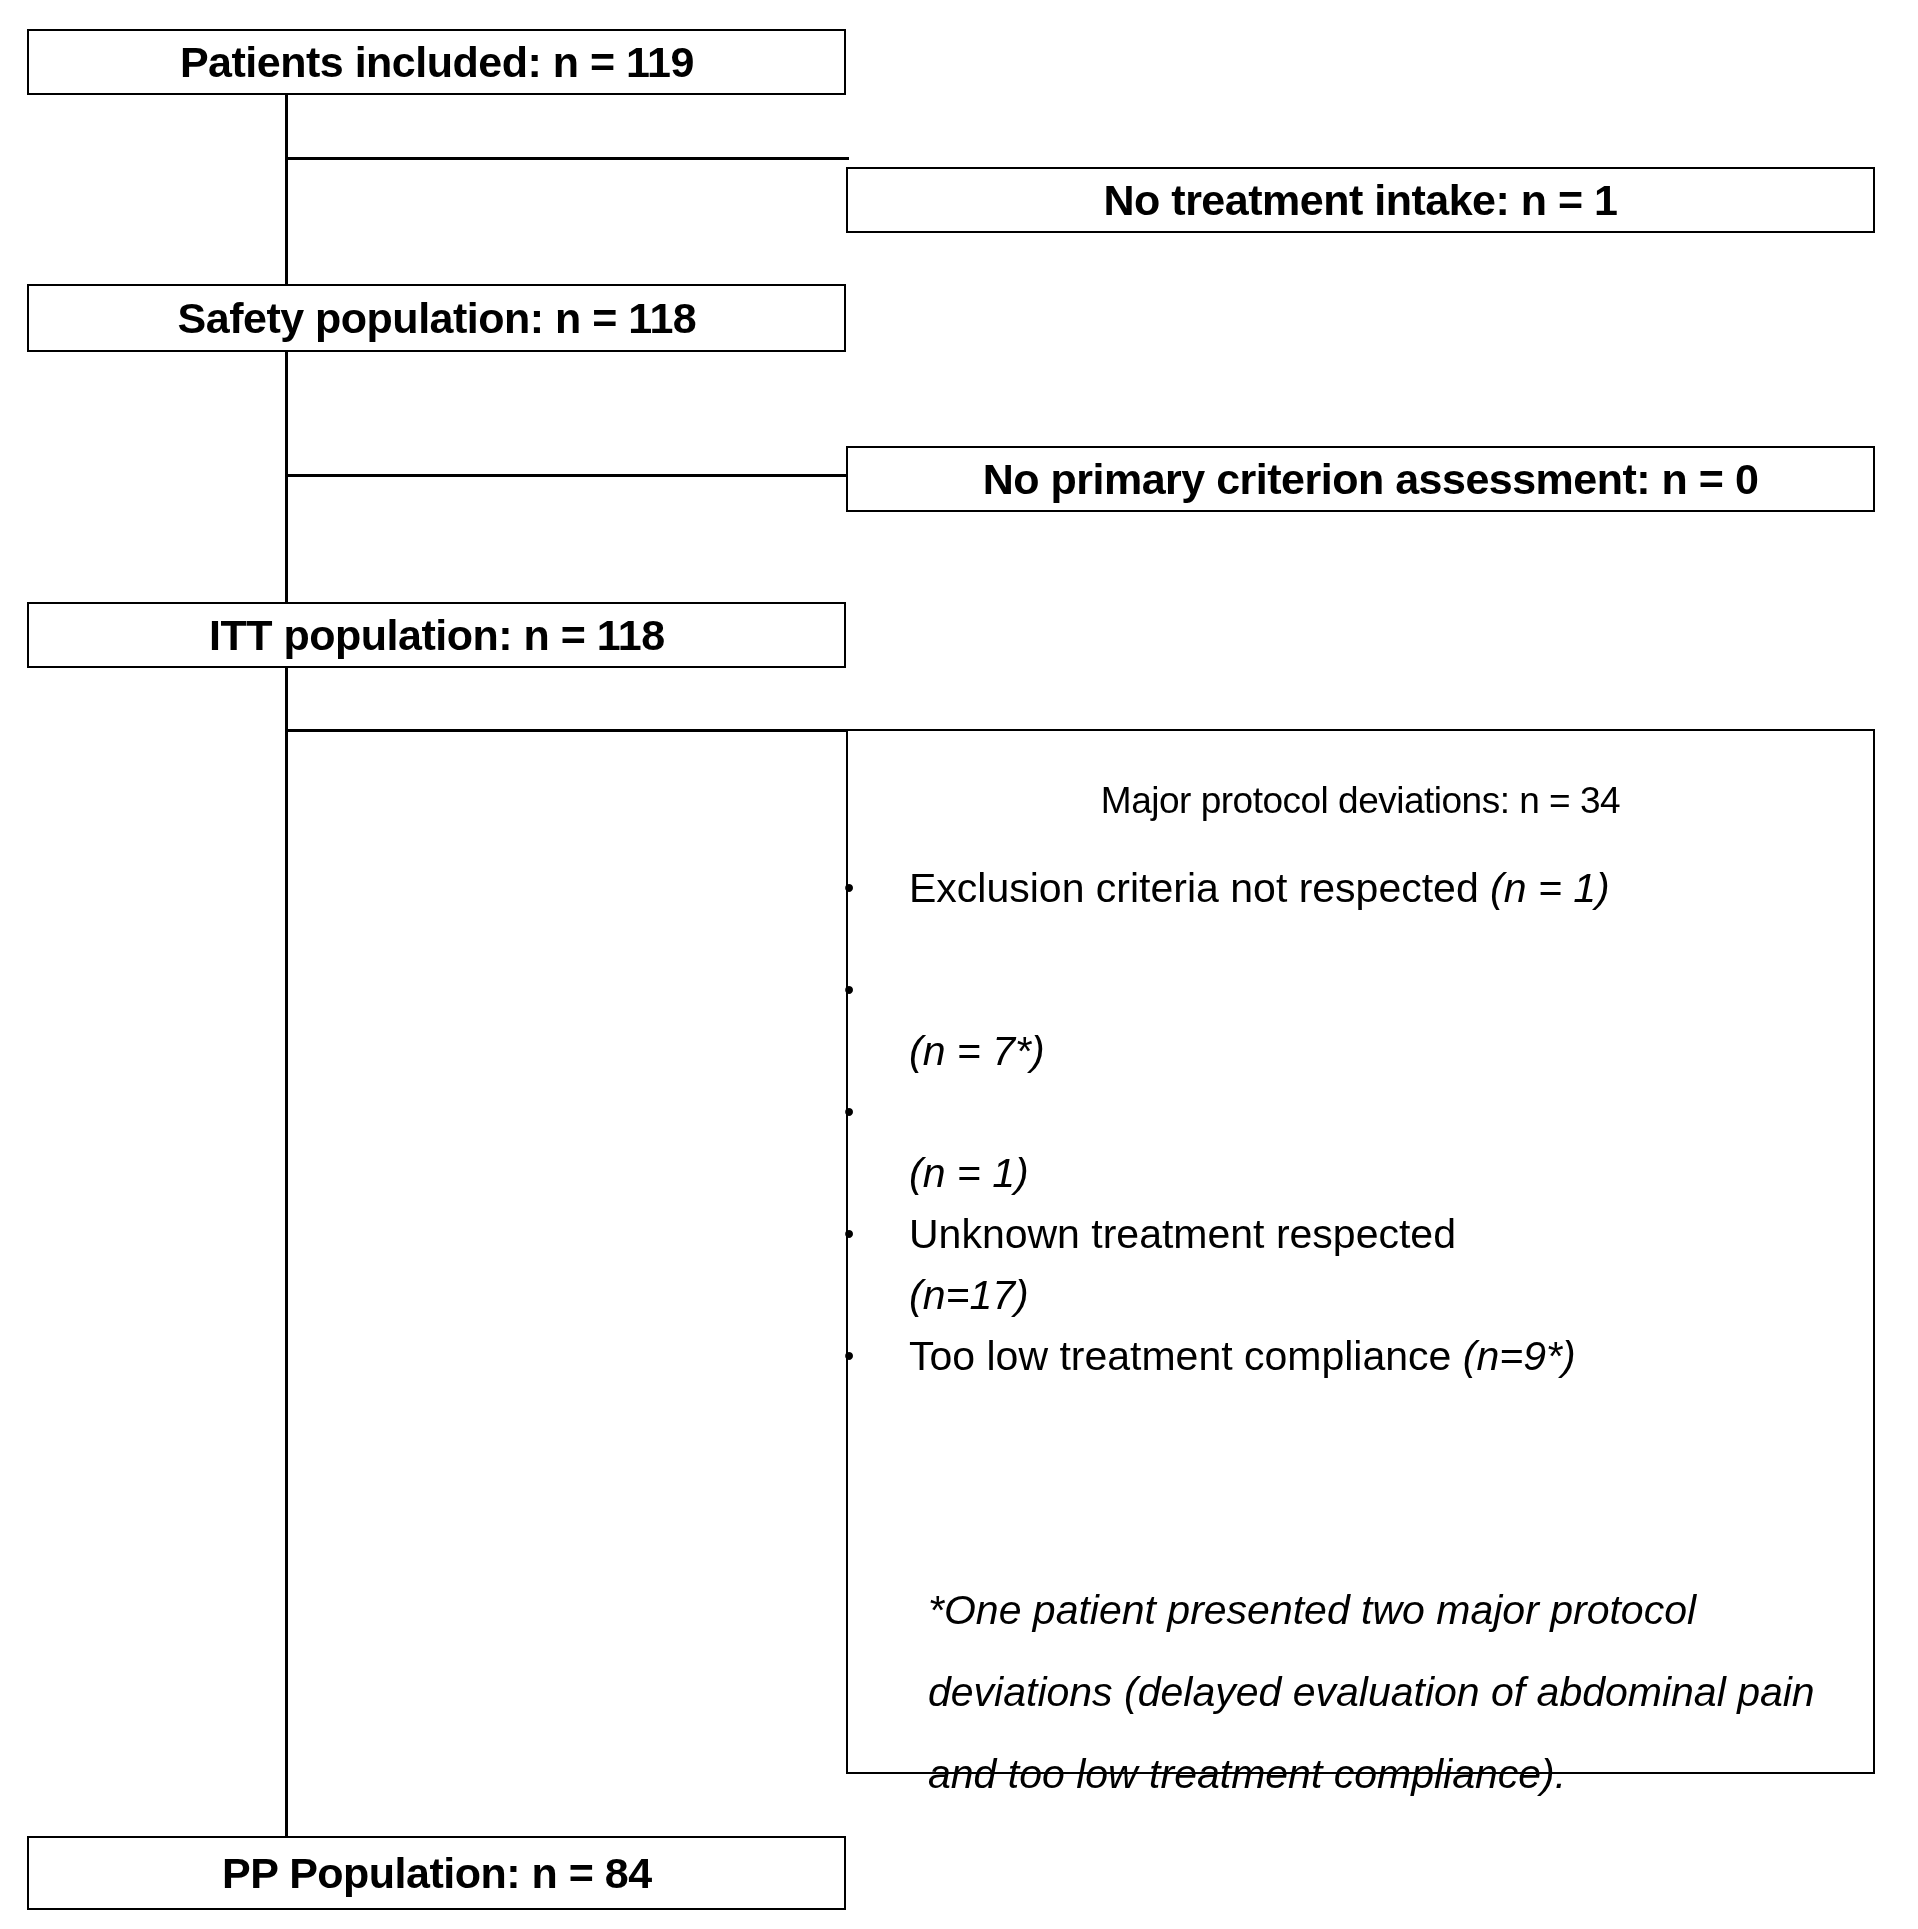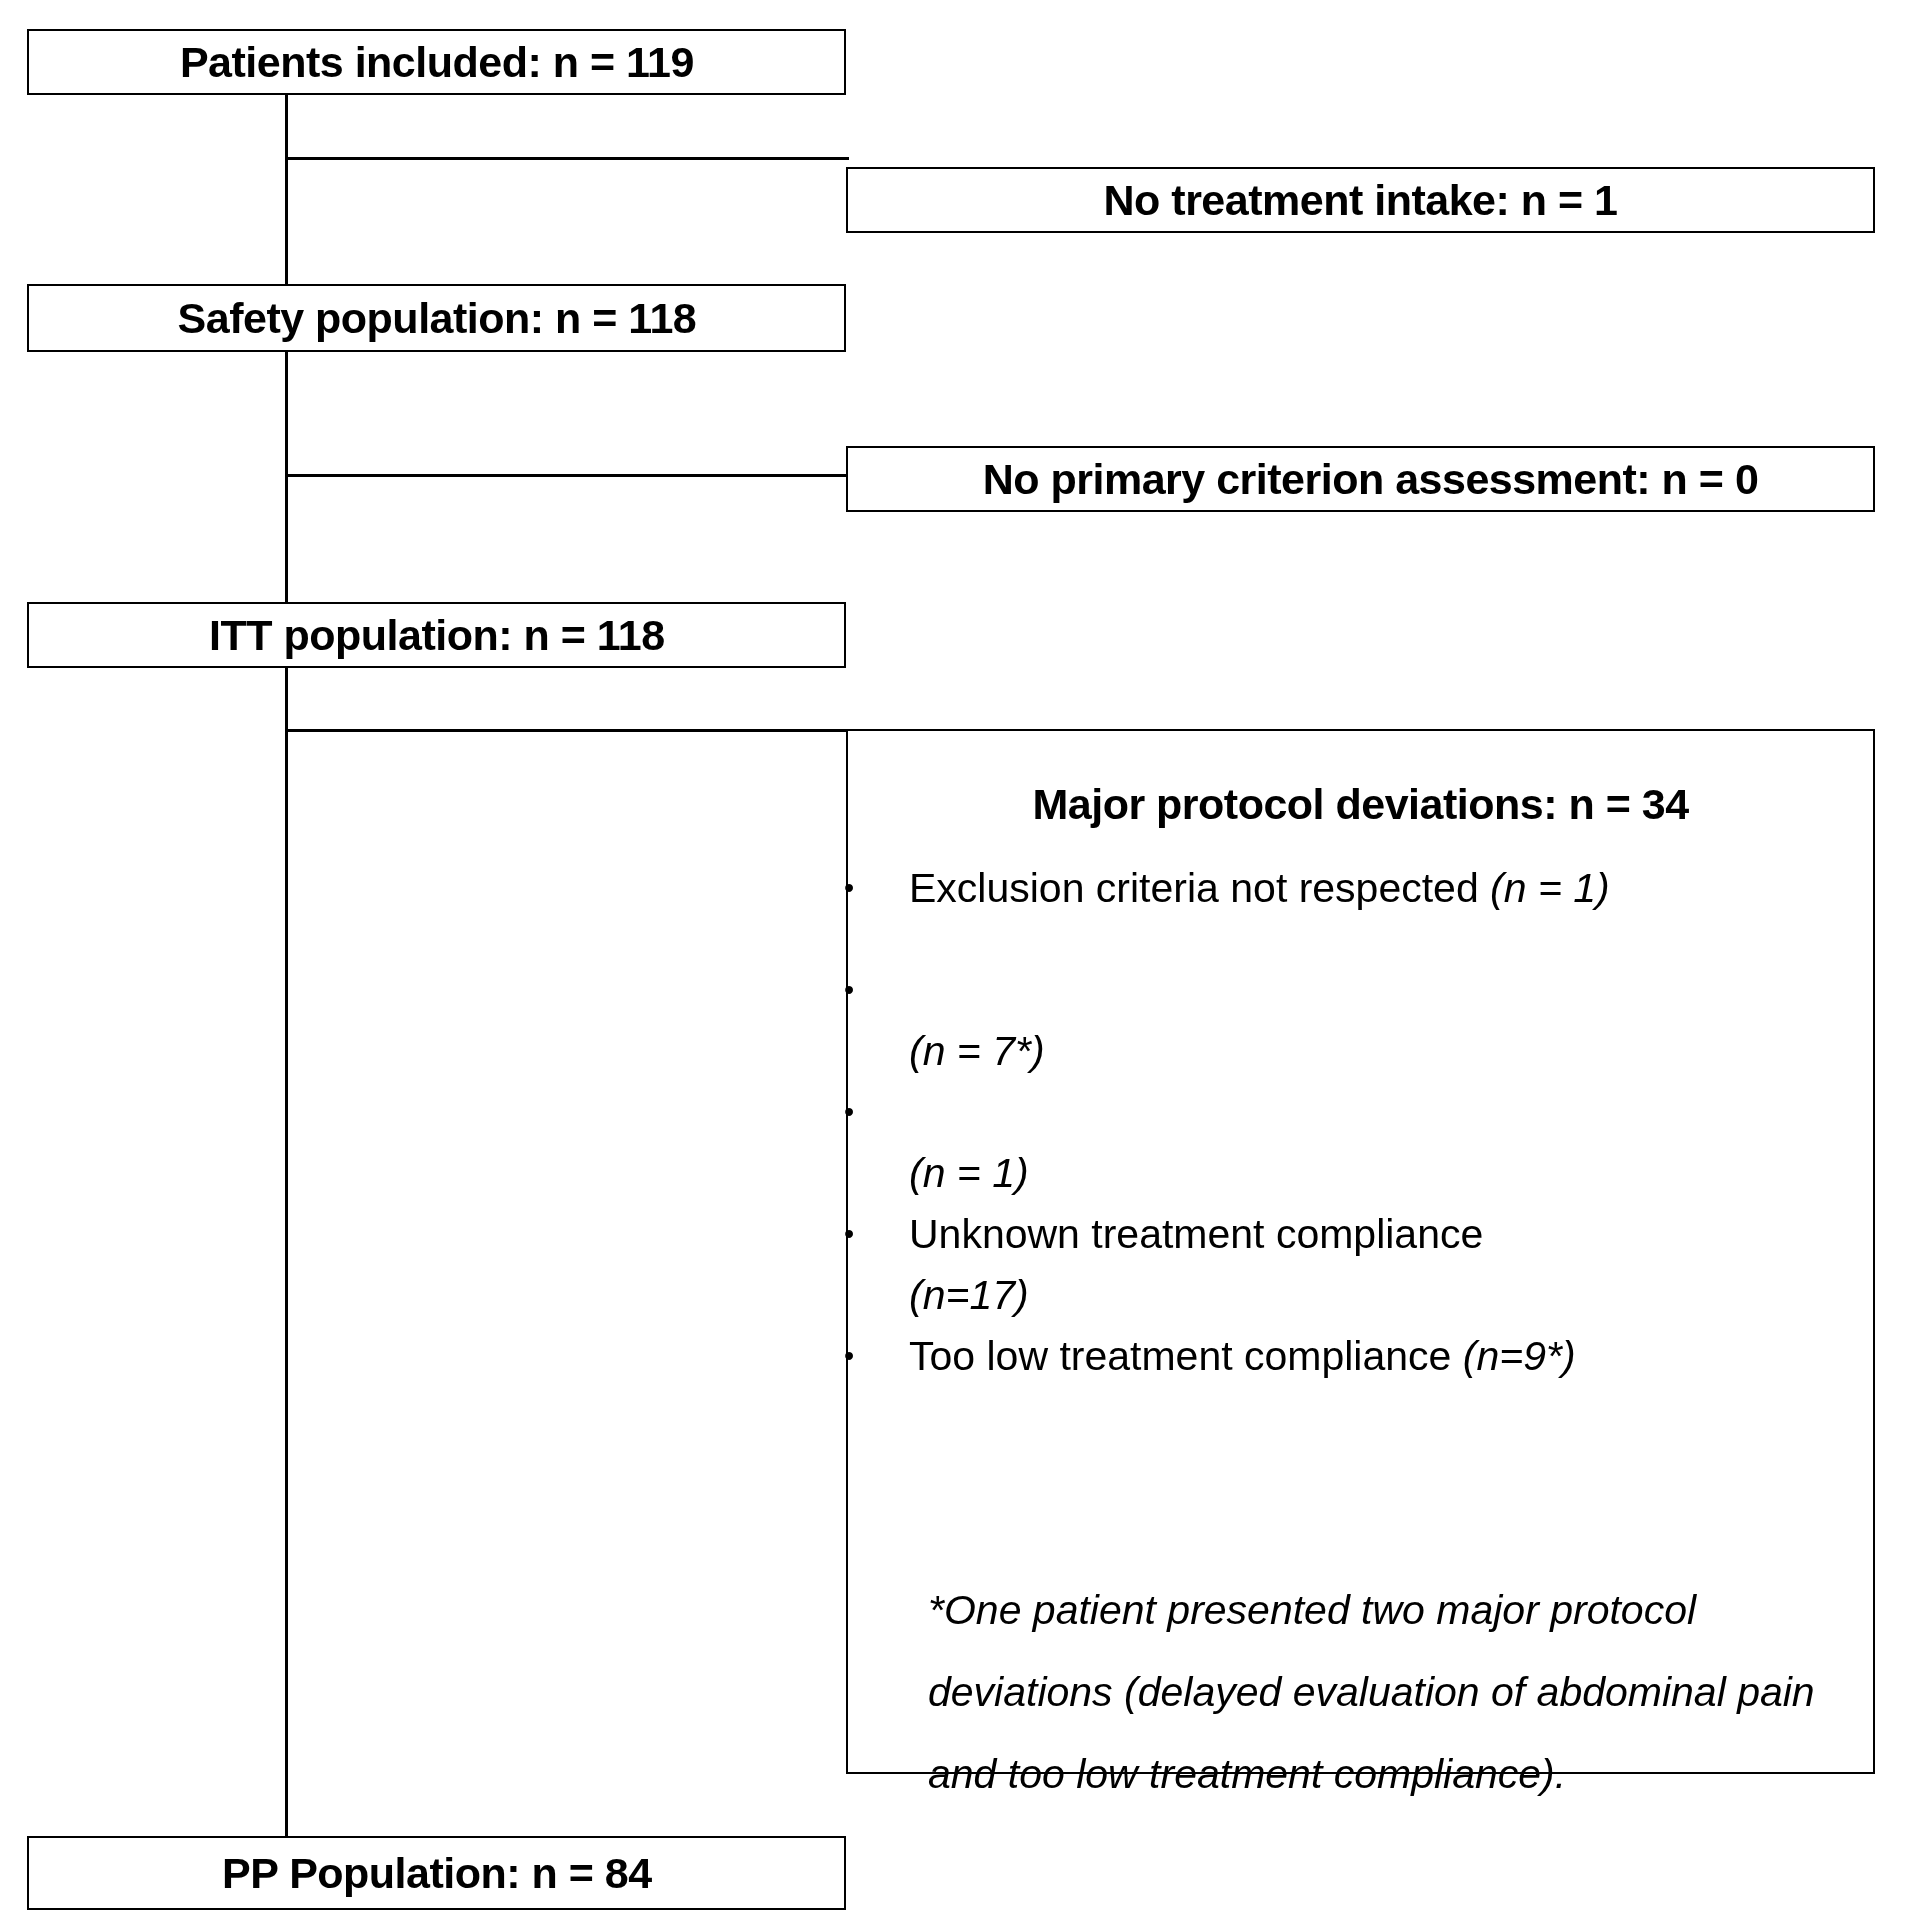--- a/index.html
+++ b/index.html
@@ -5,21 +5,21 @@
   html, body { margin:0; padding:0; background:#ffffff; }
   body { width:1918px; height:1930px; position:relative; overflow:hidden;
          font-family:"Liberation Sans", sans-serif; color:#000; }
   .box { position:absolute; border:2.9px solid #000; box-sizing:border-box; background:#fff;
          display:flex; align-items:center; justify-content:center;
          font-weight:bold; font-size:43px; letter-spacing:-0.5px; }
   .vline { position:absolute; width:2.9px; background:#000; }
   .hline { position:absolute; height:2.9px; background:#000; }
   .major { position:absolute; border:2.9px solid #000; box-sizing:border-box; background:#fff; }
   .major-title { position:absolute; left:0; right:0; top:49px; text-align:center;
-                 font-weight:bold; font-size:43px; letter-spacing:-0.5px; }
+                 font-weight:normal; font-size:37px; letter-spacing:-0.5px; }
   .bullets { position:absolute; left:0; right:19.6px; top:127px; margin:0; padding:0; list-style:none;
              font-size:41px; line-height:61px; }
   .bullets li { position:relative; padding-left:61px; }
   .bullets li .dot { position:absolute; left:-3.9px; top:0; font-size:29px; }
   .bullets li.gap { margin-bottom:41px; }
   .bullets i { font-style:italic; }
   .footnote { position:absolute; left:80px; right:19.6px; top:838px; font-style:italic;
               font-size:41px; line-height:82px; }
 </style>
 </head>
@@ -60,21 +60,21 @@
     <li>
       <span class="dot">•</span>
       <br><i>(n = 7*)</i>
     </li>
     <li>
       <span class="dot">•</span>
       <br><i>(n = 1)</i>
     </li>
     <li>
       <span class="dot">•</span>
-      <span>Unknown treatment compliance </span><br><i>(n=17)</i>
+      <span>Unknown treatment respected </span><br><i>(n=17)</i>
     </li>
     <li>
       <span class="dot">•</span>
       <span>Too low treatment compliance </span><i>(n=9*)</i>
     </li>
   </ul>
   <div class="footnote">*One patient presented two major protocol deviations (delayed evaluation of abdominal pain and too low treatment compliance).</div>
 </div>
 
 <div class="box" style="left:27.4px; top:1836px; width:819px; height:74px;">

